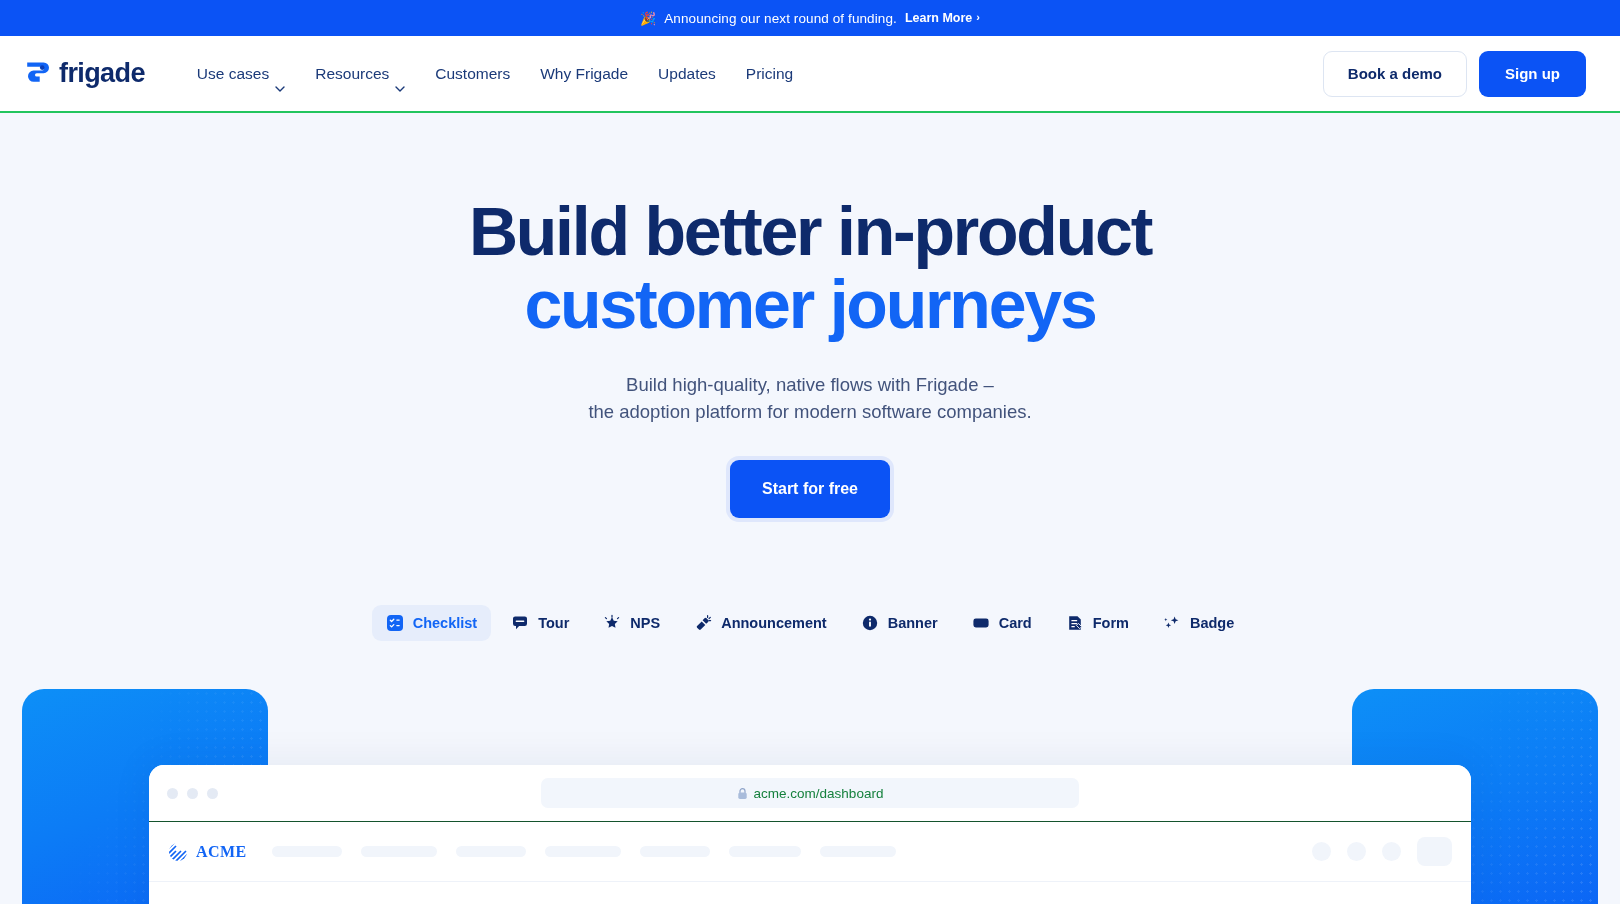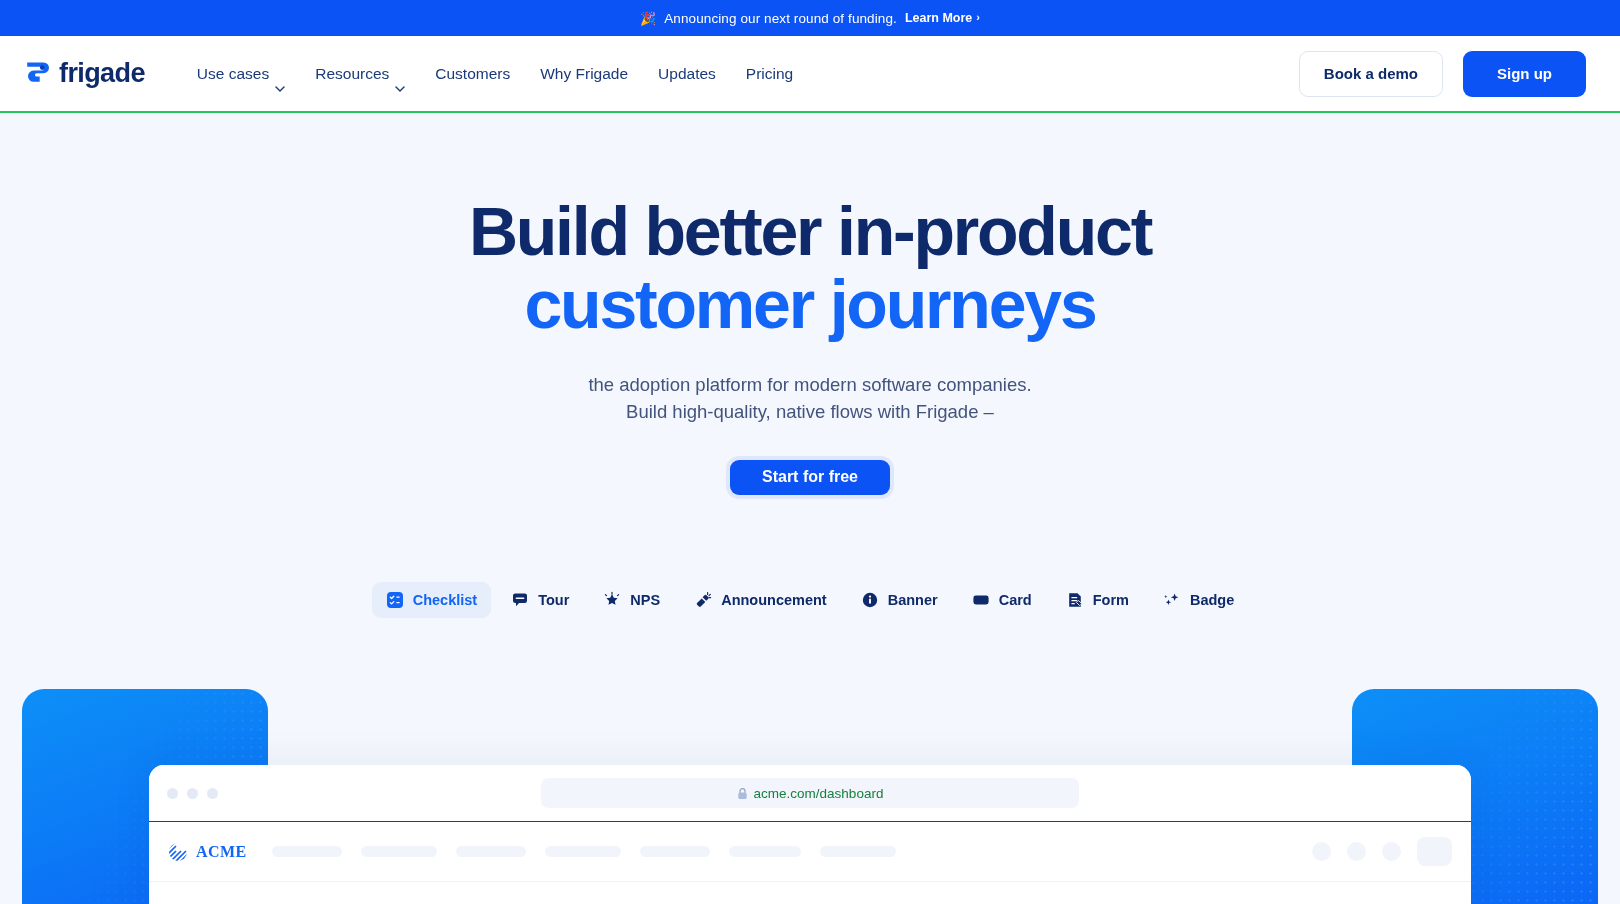--- a/index.html
+++ b/index.html
@@ -89,40 +89,40 @@
     width: 10px; height: 6px;
     display: inline-block;
     position: relative;
     top: 1px;
   }
 
   .header-actions {
     margin-left: auto;
     display: flex;
     align-items: flex-start;
-    gap: 20px;
+    gap: 12px;
     padding-right: 10px;
   }
   .btn-demo {
     height: 46px;
     padding: 0 24px;
     border-radius: 9px;
     border: 1px solid #DDE5F2;
     background: #ffffff;
     color: #0E2A6B;
     font-size: 15px;
     font-weight: bold;
     font-family: "Liberation Sans", sans-serif;
     cursor: pointer;
     display: flex;
     align-items: center;
   }
   .btn-signup {
     height: 46px;
-    padding: 0 34px;
+    padding: 0 26px;
     border-radius: 9px;
     border: none;
     background: #0B53F5;
     color: #ffffff;
     font-size: 15px;
     font-weight: bold;
     font-family: "Liberation Sans", sans-serif;
     cursor: pointer;
     display: flex;
     align-items: center;
@@ -155,21 +155,21 @@
     color: #42537C;
   }
   .hero-sub span { display: block; }
 
   .hero-cta-wrap {
     display: flex;
     justify-content: center;
     margin-top: 34px;
   }
   .btn-start {
-    height: 35px;
+    height: 58px;
     padding: 0 32px;
     border-radius: 9px;
     border: none;
     background: #0B53F5;
     color: #ffffff;
     font-size: 16px;
     font-weight: bold;
     font-family: "Liberation Sans", sans-serif;
     cursor: pointer;
     box-shadow: 0 0 0 4px rgba(11,83,245,0.09);
@@ -354,22 +354,22 @@
 </header>
 
 <section class="hero">
 
   <h1 class="hero-title">
     <span class="title-line1">Build better in-product</span>
     <span class="title-line2">customer journeys</span>
   </h1>
 
   <p class="hero-sub">
+    <span>Build high-quality, native flows with Frigade –</span>
     <span>the adoption platform for modern software companies.</span>
-    <span>Build high-quality, native flows with Frigade –</span>
   </p>
 
   <div class="hero-cta-wrap">
     <button class="btn-start">Start for free</button>
   </div>
 
   <div class="tabs-row">
 
     <div class="tab active">
       <span class="tab-ico">

